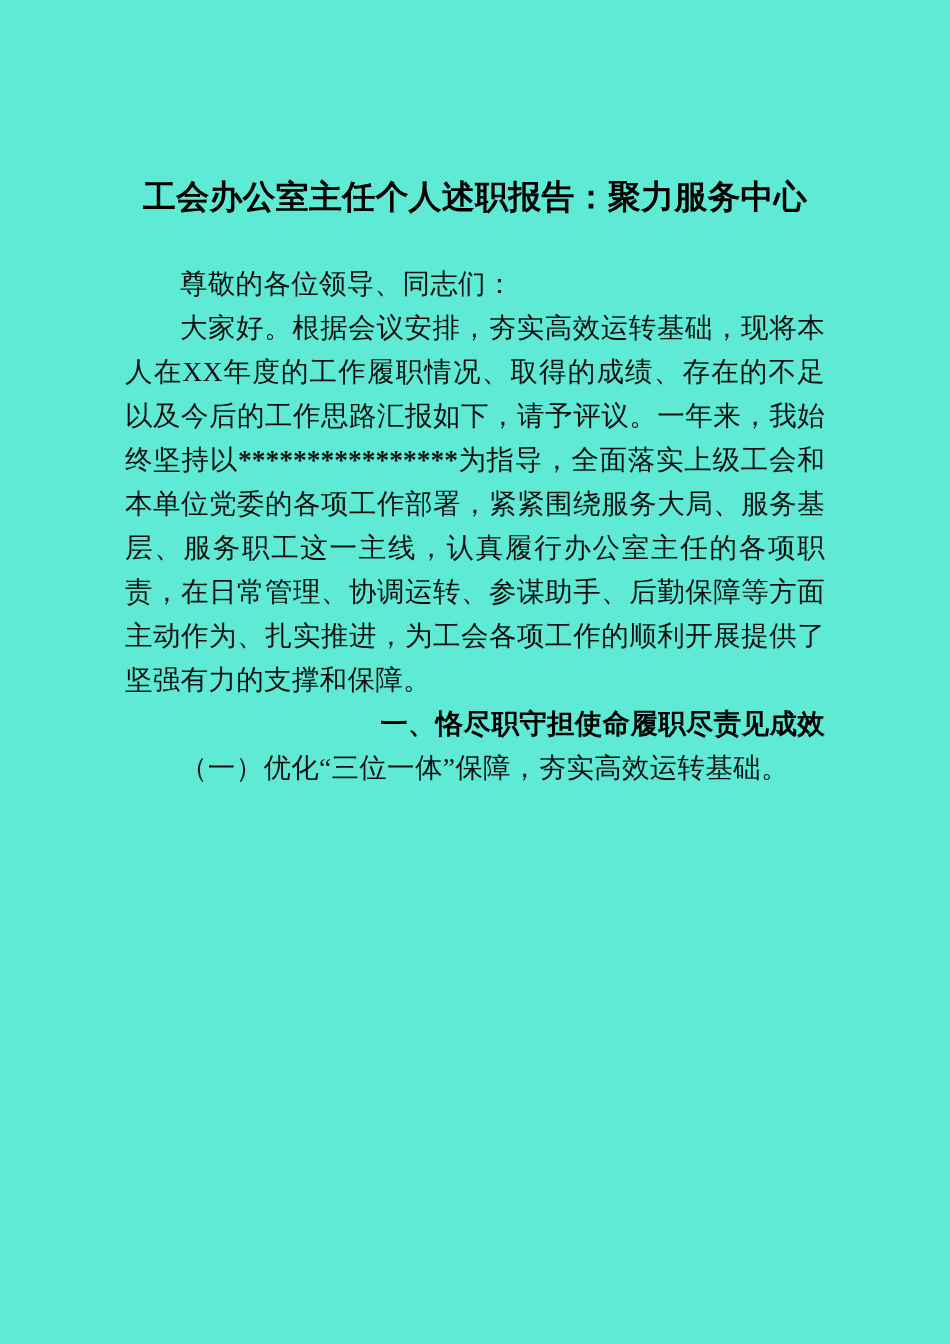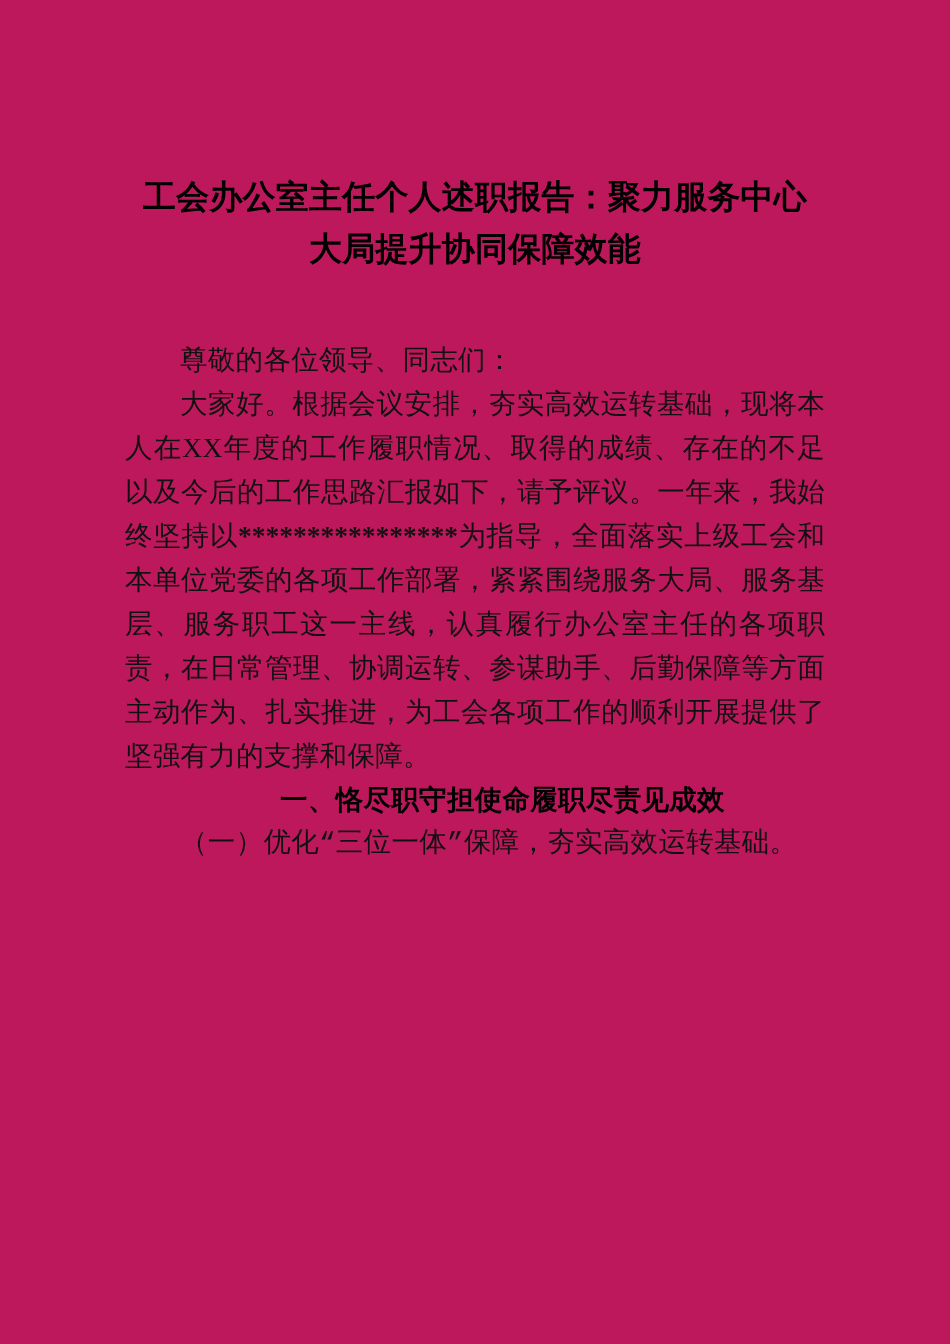--- a/index.html
+++ b/index.html
@@ -13,21 +13,21 @@
     overflow: hidden;
     font-family: "Liberation Serif", "DejaVu Serif", serif;
     color: #000000;
     -webkit-font-smoothing: antialiased;
   }
 
   .page {
     position: relative;
     width: 950px;
     height: 1344px;
-    background: #be185d;
+    background: #5eead4;
     box-sizing: border-box;
   }
 
   .content {
     position: absolute;
     left: 125px;
     top: 0;
     width: 700px;
   }
 
@@ -45,21 +45,21 @@
   }
   .title-line {
     display: block;
   }
   .title-line.second {
     margin-top: 2px;
   }
 
   
   .body-block {
-    margin-top: 64px;
+    margin-top: 40px;
   }
 
   p.para {
     margin: 0;
     font-family: "Liberation Serif", "DejaVu Serif", serif;
     font-size: 27.5px;
     line-height: 44px;
     text-align: justify;
     text-justify: inter-character;
     text-indent: 55px;
@@ -75,46 +75,45 @@
   }
 
   
   h2.section-heading {
     margin: 0;
     font-family: "Liberation Sans", "DejaVu Sans", sans-serif;
     font-weight: bold;
     font-size: 27.5px;
     line-height: 44px;
     text-indent: 55px;
-    text-align: center;
+    text-align: right;
     letter-spacing: 0.3px;
     color: #000000;
   }
 
   h3.sub-heading {
     margin: 0;
-    font-family: Liberation Mono, monospace;
+    font-family: Liberation Serif, serif;
     font-weight: normal;
     font-size: 27.5px;
     line-height: 44px;
     text-indent: 55px;
     text-align: left;
     letter-spacing: 0.3px;
     color: #111111;
   }
 </style>
 </head>
 <body>
 
 <div class="page">
   <div class="content">
 
     <h1 class="doc-title">
       <span class="title-line first">工会办公室主任个人述职报告：聚力服务中心</span>
-      <span class="title-line second">大局提升协同保障效能</span>
     </h1>
 
     <div class="body-block">
 
       <p class="para">尊敬的各位领导、同志们：</p>
 
       <p class="para"><span>大家好。根据会议安排，夯实高效运转基础，现将本人在XX年度的工作履职情况、取得的成绩、存在的不足以及今后的工作思路汇报如下，请予评议。一年来，我始终坚持以</span><span class="stars">****************</span><span>为指导，全面落实上级工会和本单位党委的各项工作部署，紧紧围绕服务大局、服务基层、服务职工这一主线，认真履行办公室主任的各项职责，在日常管理、协调运转、参谋助手、后勤保障等方面主动作为、扎实推进，为工会各项工作的顺利开展提供了坚强有力的支撑和保障。</span></p>
 
       <h2 class="section-heading">一、恪尽职守担使命履职尽责见成效</h2>
 

